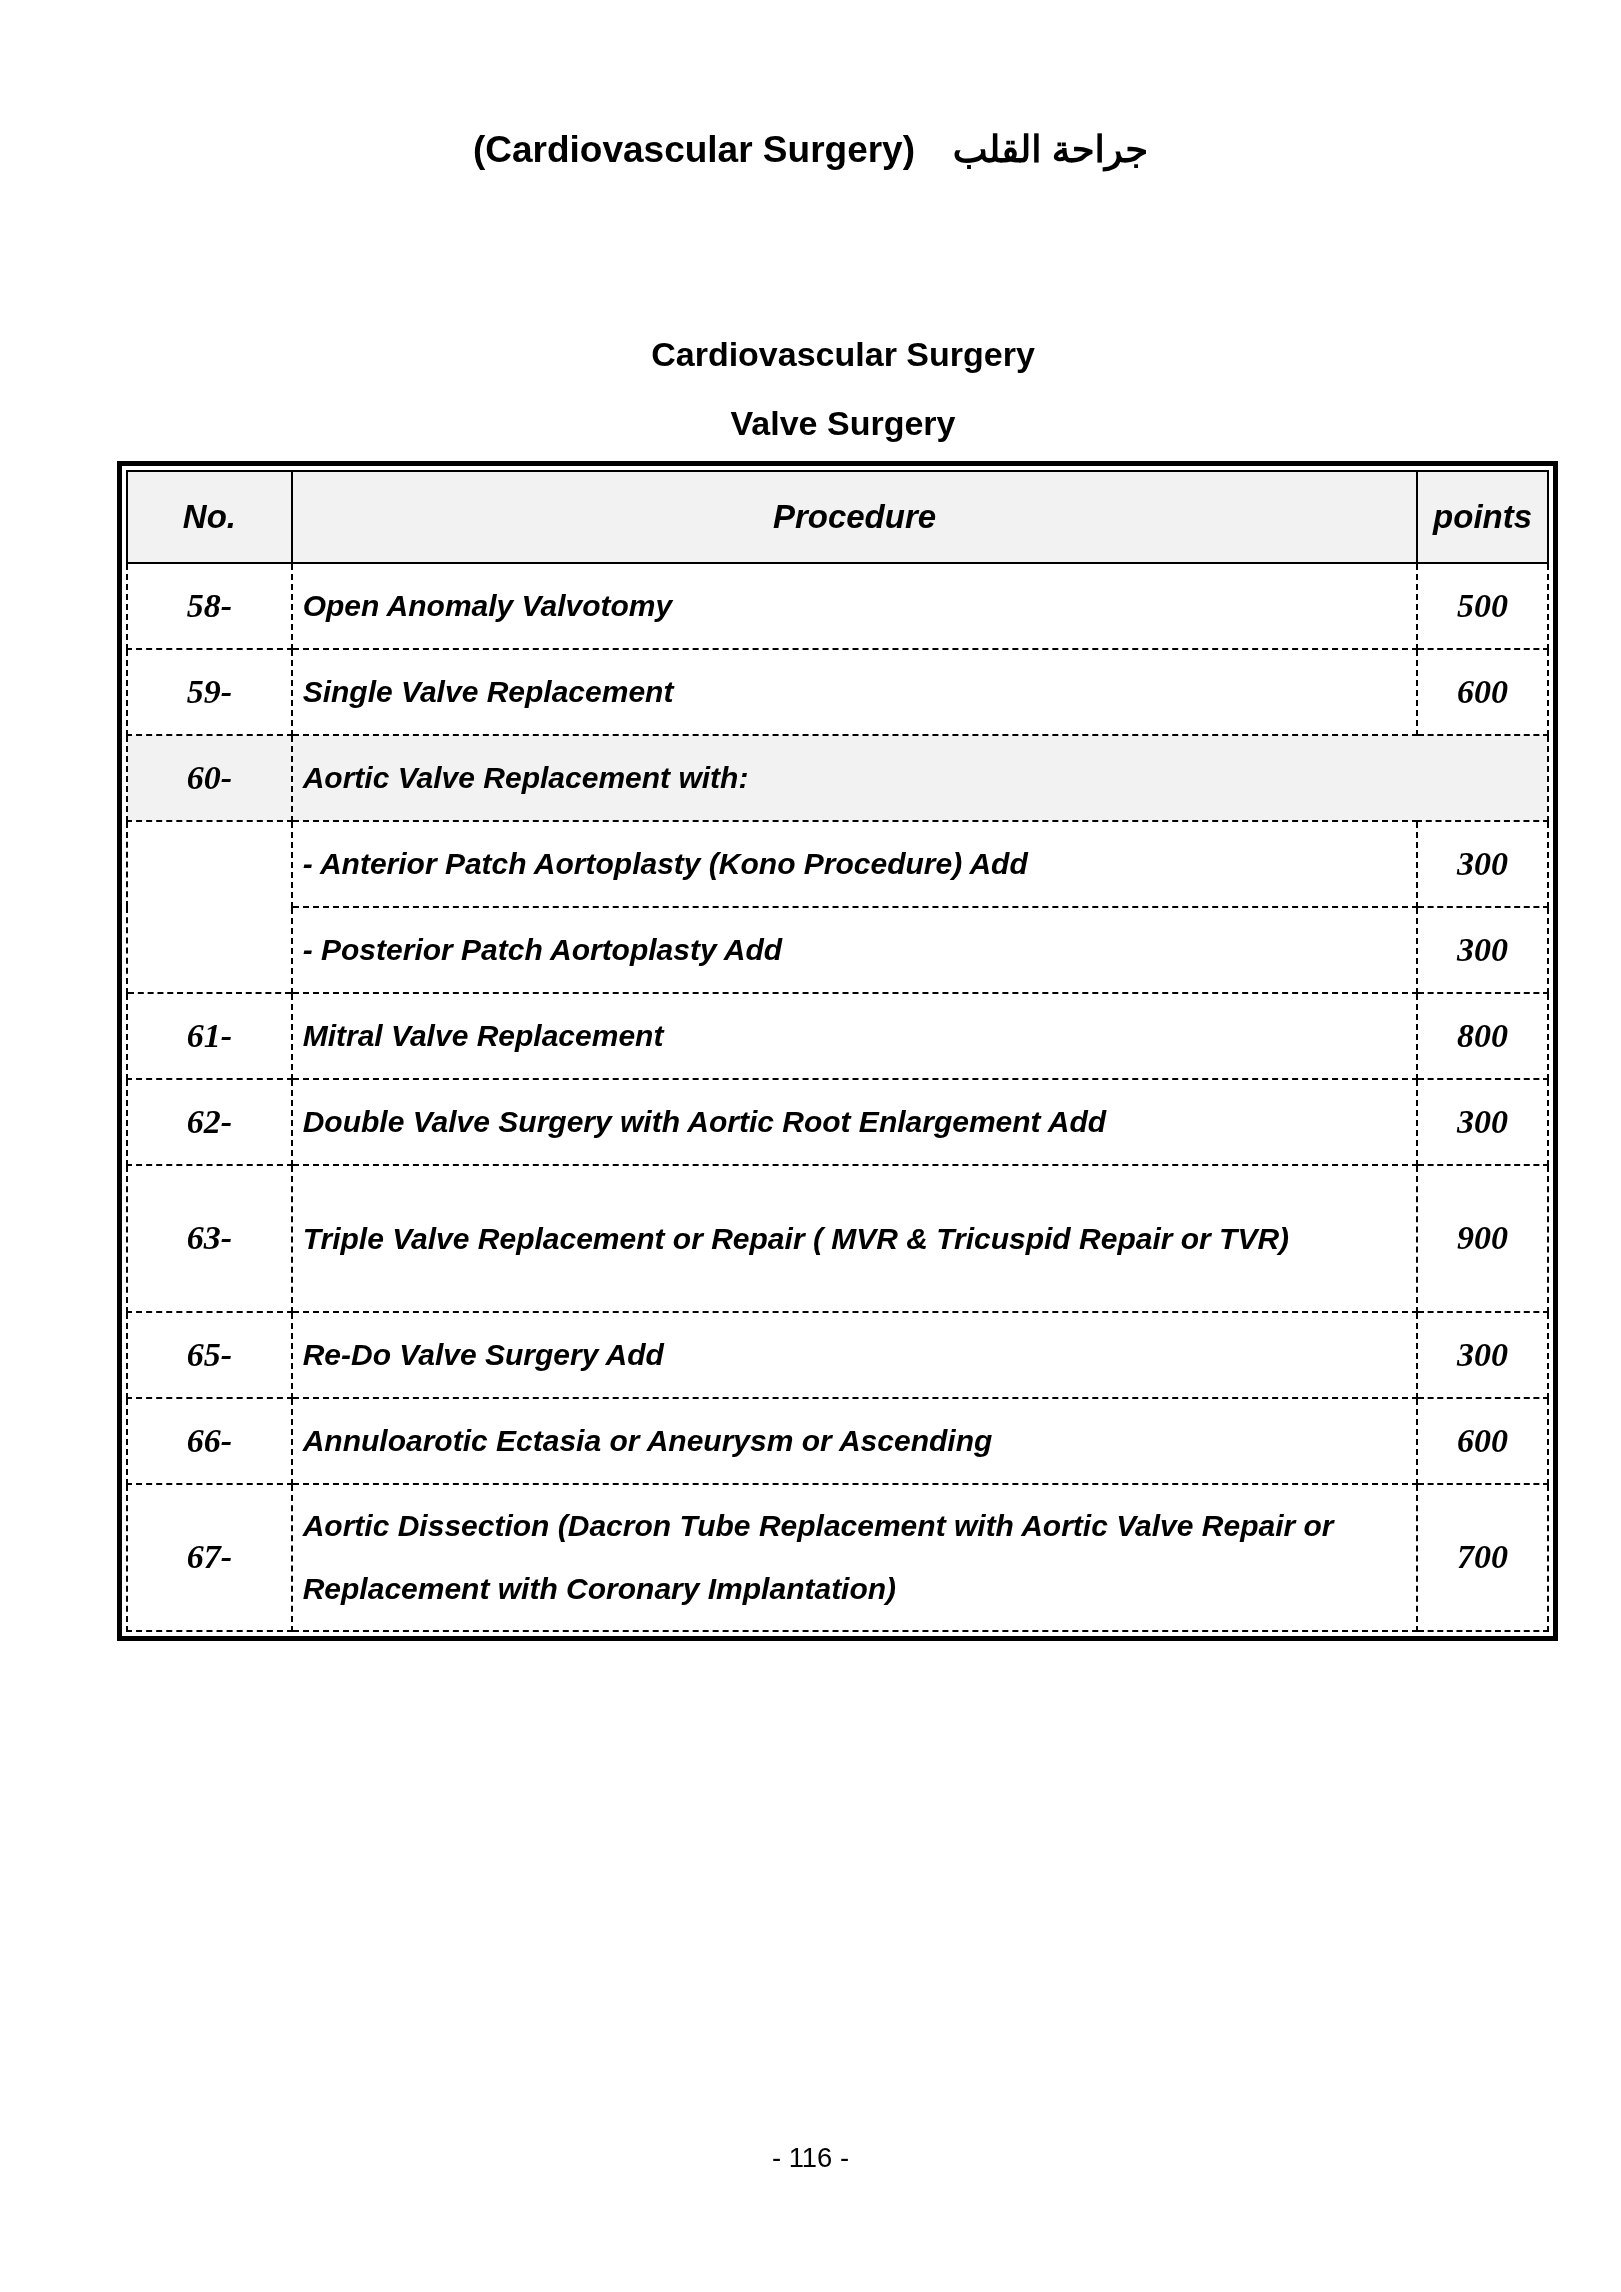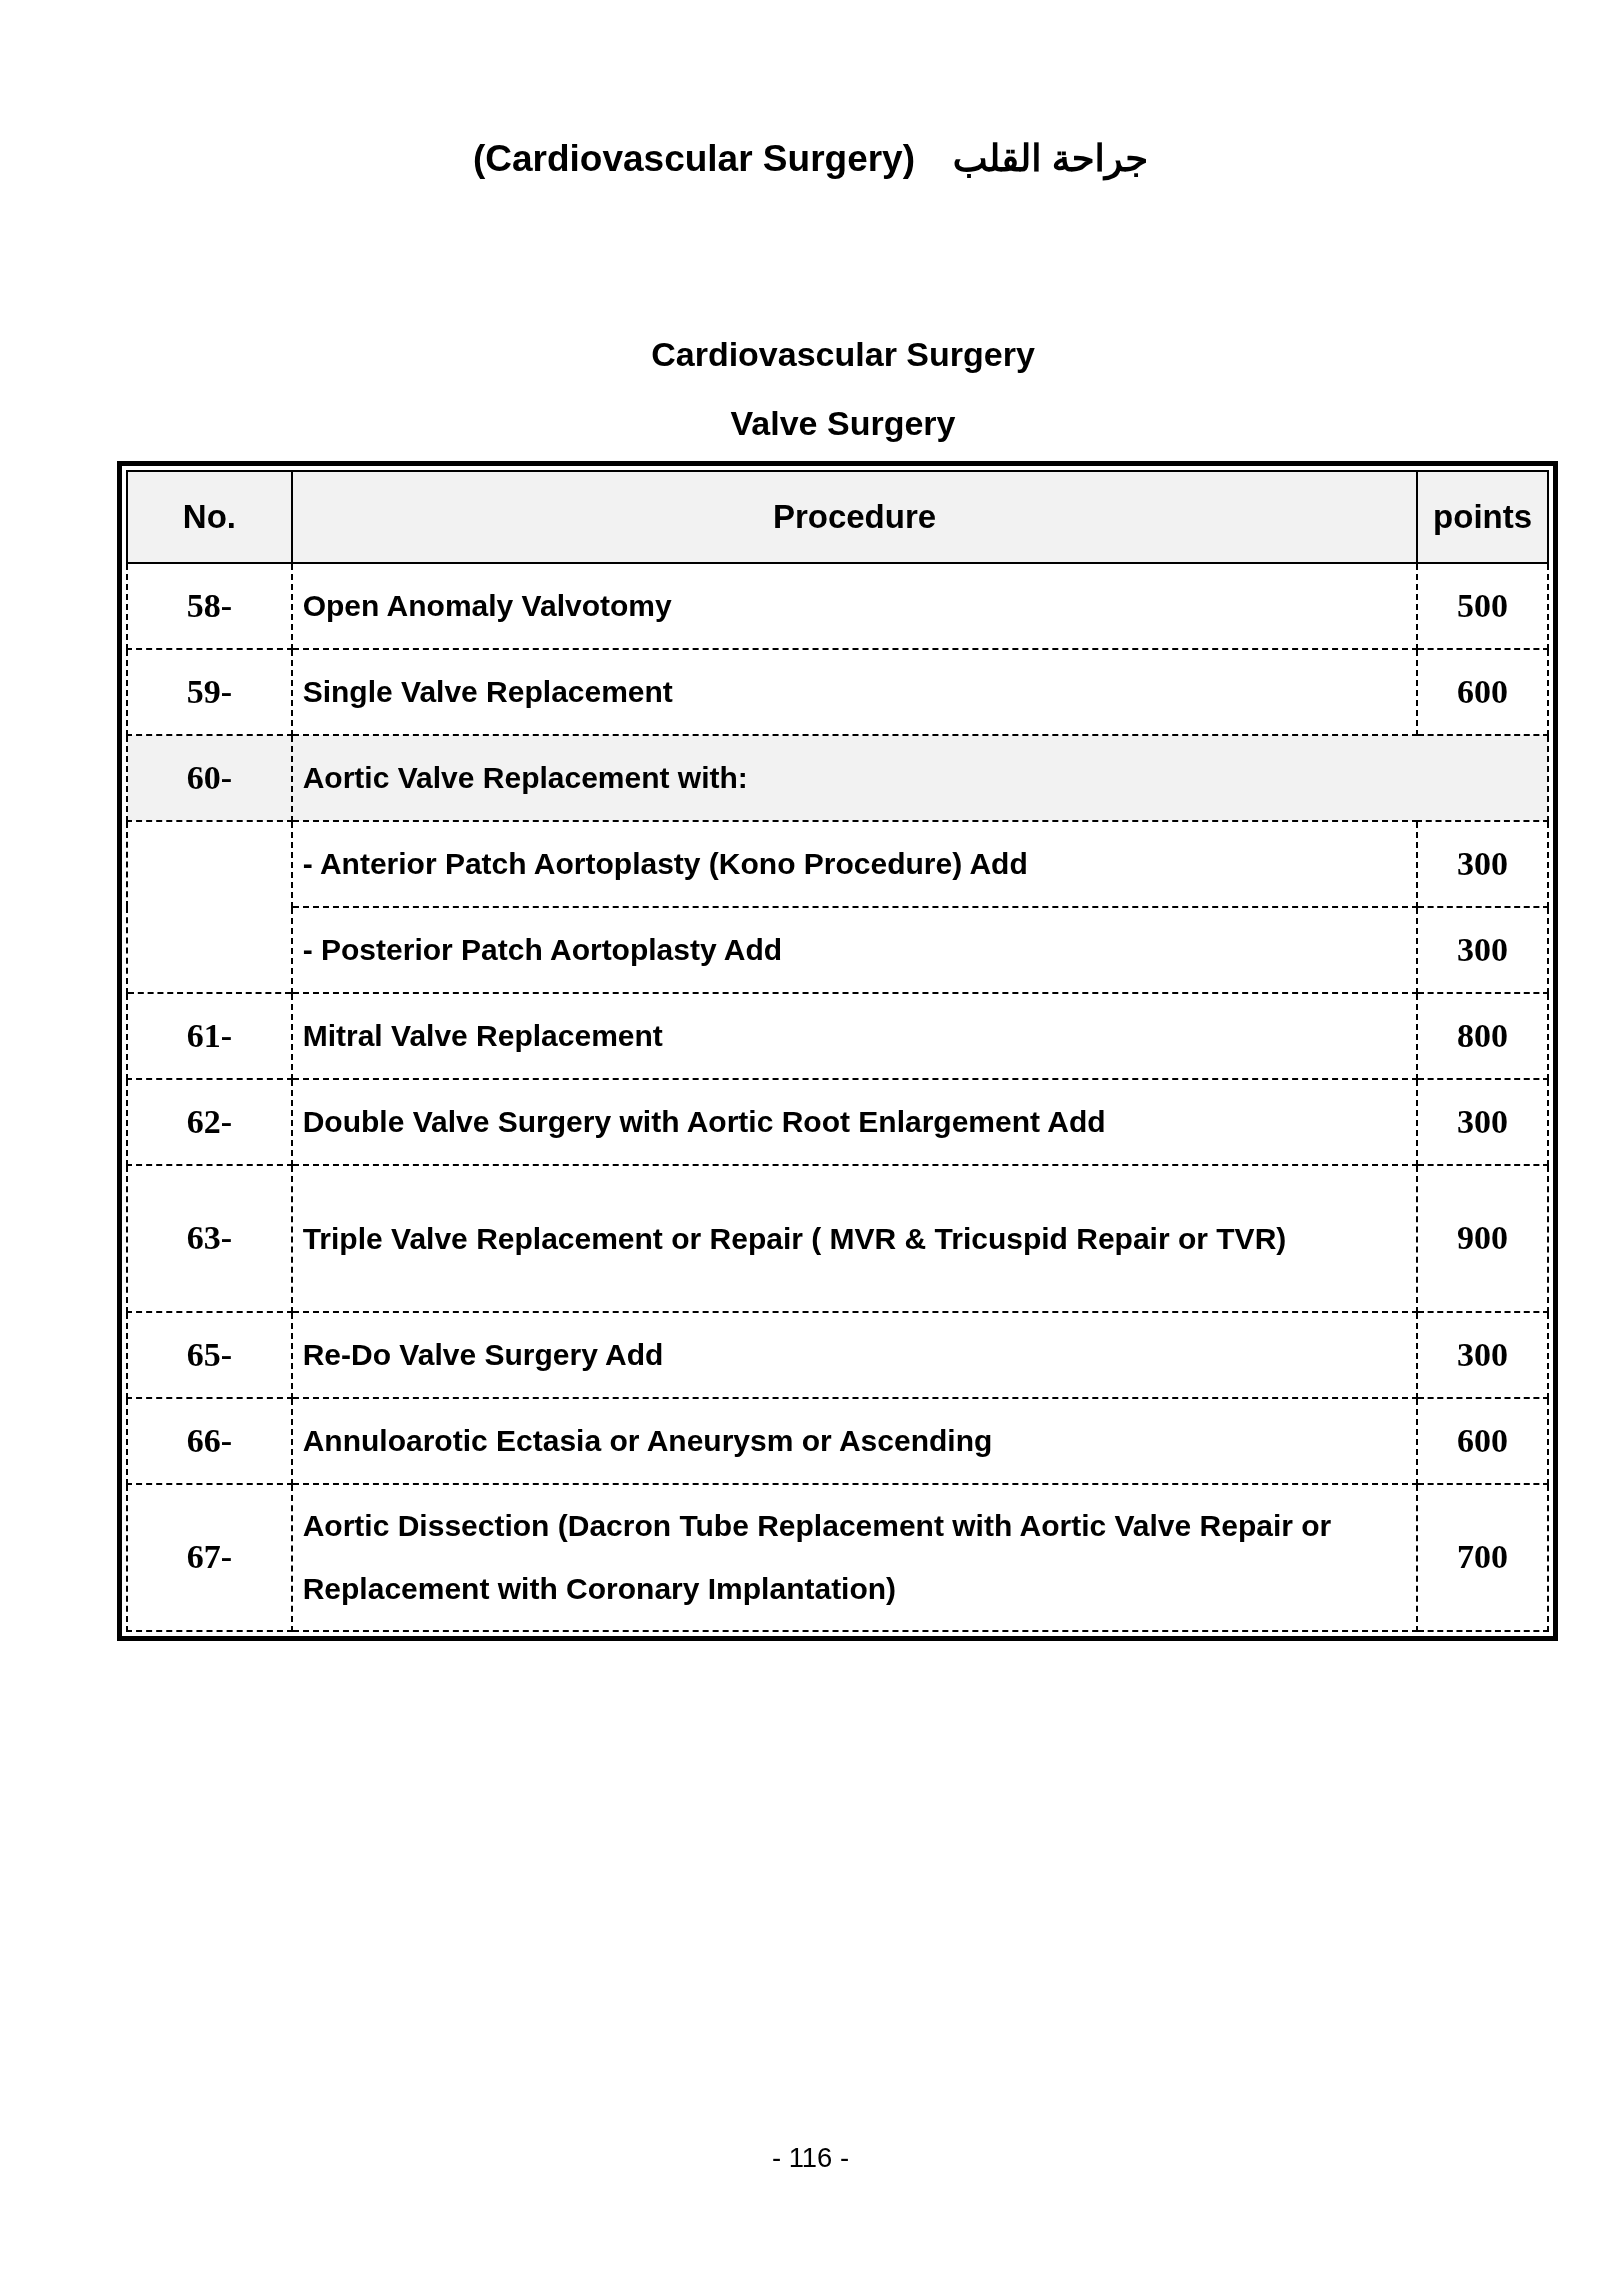--- a/index.html
+++ b/index.html
@@ -1,21 +1,21 @@
 <!DOCTYPE html>
 <html><head>
 <meta charset="utf-8">
 <style>
   html, body { margin: 0; padding: 0; background: #ffffff; }
   body { width: 1621px; height: 2293px; position: relative; font-family: "Liberation Sans", sans-serif; color: #000; }
-  .main-title { position: absolute; top: 137px; left: 0; width: 1621px; text-align: center; font-weight: bold; font-size: 37px; }
+  .main-title { position: absolute; top: 128px; left: 0; width: 1621px; text-align: center; font-weight: bold; font-size: 37px; }
   .main-title .ar { margin-left: 27.4px; }
   .sub1 { position: absolute; top: 335px; left: 0; width: 1686px; text-align: center; font-weight: bold; font-size: 34px; }
   .sub2 { position: absolute; top: 404px; left: 0; width: 1686px; text-align: center; font-weight: bold; font-size: 34px; }
-  .table-wrap { position: absolute; left: 117px; top: 461px; width: 1441px; border: 5.9px solid #000; padding: 3.9px; box-sizing: border-box; }
+  .table-wrap { position: absolute; left: 117px; top: 461px; width: 1441px; border: 5.9px solid #000; padding: 3.9px; box-sizing: border-box; font-style: italic; }
   table { border-collapse: collapse; width: 100%; table-layout: fixed; }
   td, th { border: 2px dashed #000; padding: 0 9.8px; vertical-align: middle; }
   th { background: #f2f2f2; font-size: 33px; font-weight: bold; height: 90px; border: 2.9px double #000; }
   .col-no { width: 165px; }
   .col-pts { width: 131px; }
   td.no { text-align: center; font-family: "Liberation Serif", serif; font-weight: bold; font-size: 34px; }
   td.proc { font-weight: bold; font-size: 30px; line-height: 63px; }
   td.pts { text-align: center; font-family: "Liberation Serif", serif; font-weight: bold; font-size: 34px; }
   tr.r90 td { height: 84px; }
   tr.r150 td { height: 145px; }

